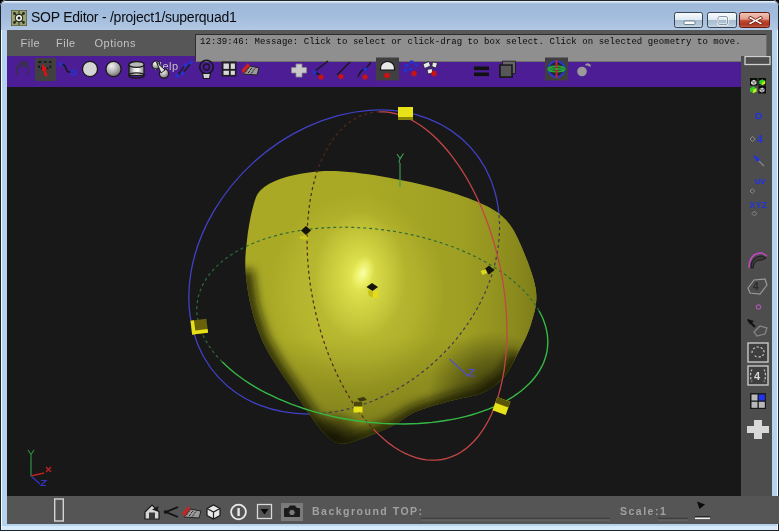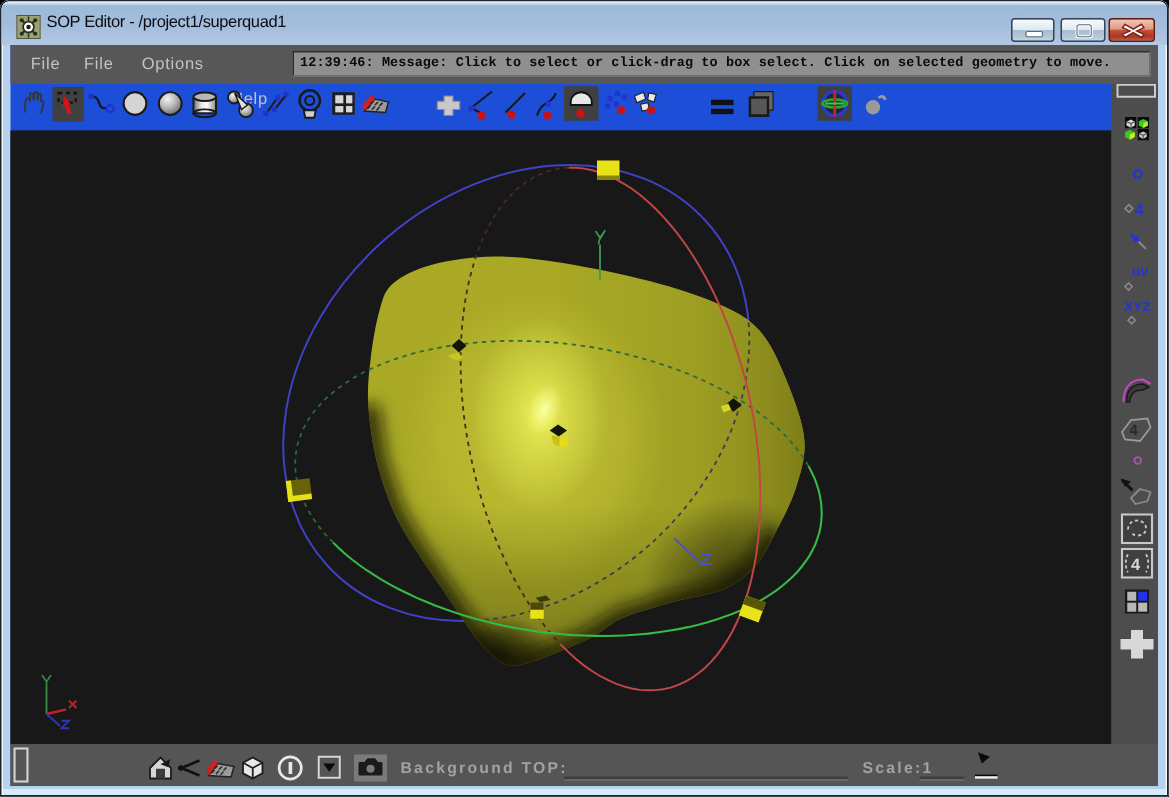--- a/index.html
+++ b/index.html
@@ -11,42 +11,42 @@
   border-radius:6px 6px 0 0;
   box-shadow:inset 0 0 0 1px #1c242e, inset 0 0 0 2px #f6fafd;
 }
 #btmlight { position:absolute; left:2px; bottom:1px; width:775px; height:4px; background:#d6eafa; }
 
 
 #titlebar { position:absolute; left:1px; top:1px; width:777px; height:29px;
   background:linear-gradient(180deg,#f2f7fb 0%,#9db9da 10%,#a3bddd 55%,#b2c8e4 100%);
   border-radius:5px 5px 0 0; }
 #title-ico { position:absolute; left:10px; top:9px; }
-#title-txt { position:absolute; left:30px; top:8px; font-size:11px; color:#0a0c10; letter-spacing:-0.25px; }
+#title-txt { position:absolute; left:30px; top:8px; font-size:14px; color:#0a0c10; letter-spacing:-0.25px; }
 .capbtn { position:absolute; top:10.5px; height:16px; border:1px solid #36454f; border-radius:2.5px;
   background:linear-gradient(180deg,#f6fafd 0%,#dfeaf3 48%,#a8bdd0 52%,#b4c9da 85%,#c6d8e6 100%); }
 #btn-min { left:673px; width:29px; }
 #btn-max { left:706px; width:30px; }
 #btn-close { left:738px; width:31px;
   background:linear-gradient(180deg,#f0c5b8 0%,#e29a86 45%,#c4513a 52%,#ae3420 80%,#c05a42 100%);
   border-color:#5e1a10; }
 .capbtn svg { position:absolute; left:0; top:0; }
 
-#content { position:absolute; left:7px; top:30px; width:765px; height:494px; background:#1d4ed8; }
+#content { position:absolute; left:7px; top:30px; width:765px; height:494px; background:#4c1d95; }
 #menubar { position:absolute; left:0; top:0; width:765px; height:26px; background:#575757; }
 .menu { position:absolute; top:7px; font-size:11px; color:#c2c2c2; letter-spacing:0.5px; }
-#msgbox { position:absolute; left:188px; top:4px; width:572px; height:17px; background:#8f8f8f;
+#msgbox { position:absolute; left:188px; top:4px; width:572px; height:28px; background:#8f8f8f;
   border-top:1px solid #2e2e2e; border-left:1px solid #2e2e2e;
   border-bottom:1px solid #6e6e6e; border-right:1px solid #6e6e6e;
-  color:#0a0a0a; font-family:"Liberation Mono",monospace; font-weight:bold; font-size:9px; letter-spacing:0.06px;
+  color:#0a0a0a; font-family:"Liberation Mono",monospace; font-weight:normal; font-size:9px; letter-spacing:0.06px;
   line-height:15px; white-space:nowrap; overflow:hidden; padding-left:4px; }
 #toolbar { position:absolute; left:0; top:26px; width:765px; height:31px; }
 #viewport { position:absolute; left:0; top:57px; width:734px; height:409px; background:#181818; }
 #rightstrip { position:absolute; left:734px; top:26px; width:31px; height:440px; background:#4d4d4d; }
-#bottombar { position:absolute; left:0; top:466px; width:765px; height:28px; background:#555555; }
+#bottombar { position:absolute; left:0; top:466px; width:765px; height:28px; background:#555555;padding-left:45px; }
 svg { display:block; }
 </style>
 </head>
 <body>
 <div id="win">
   <div id="btmlight"></div>
     <div id="titlebar">
     <svg id="title-ico" width="16" height="16">
       <rect x="0" y="0" width="16" height="16" fill="#9aa272" stroke="#3c4030" stroke-width="1"></rect>
       <line x1="3" y1="3" x2="13" y2="13" stroke="#2c3020" stroke-width="1.4"></line>

